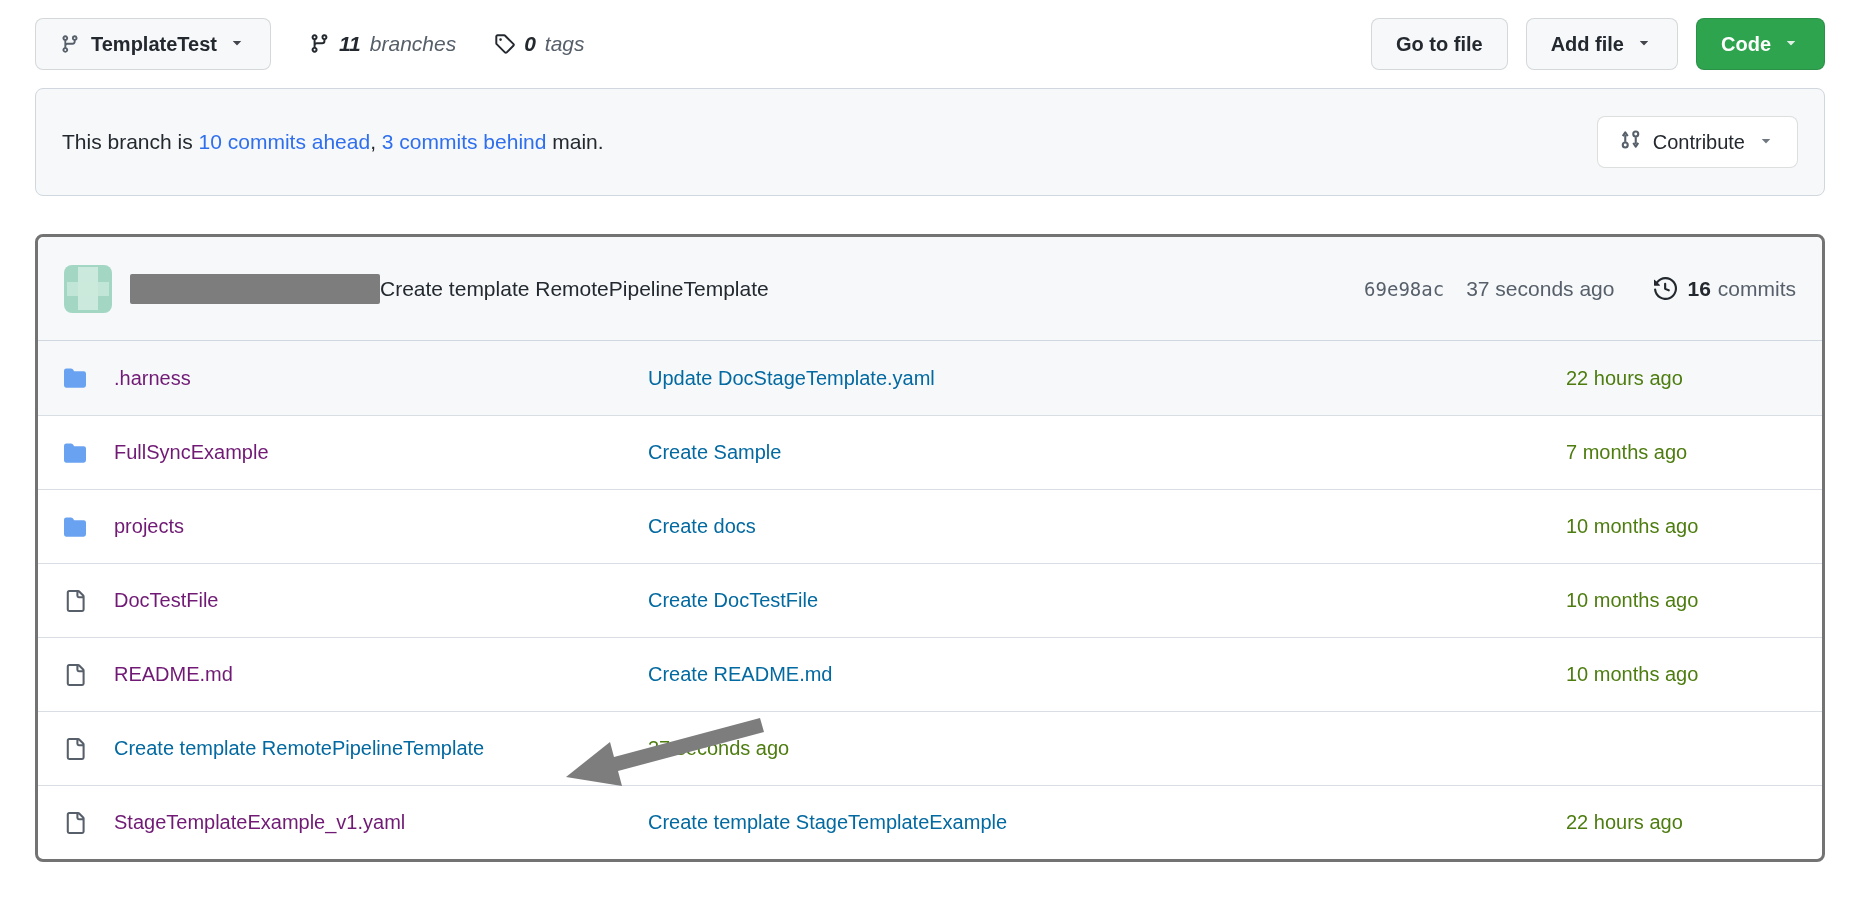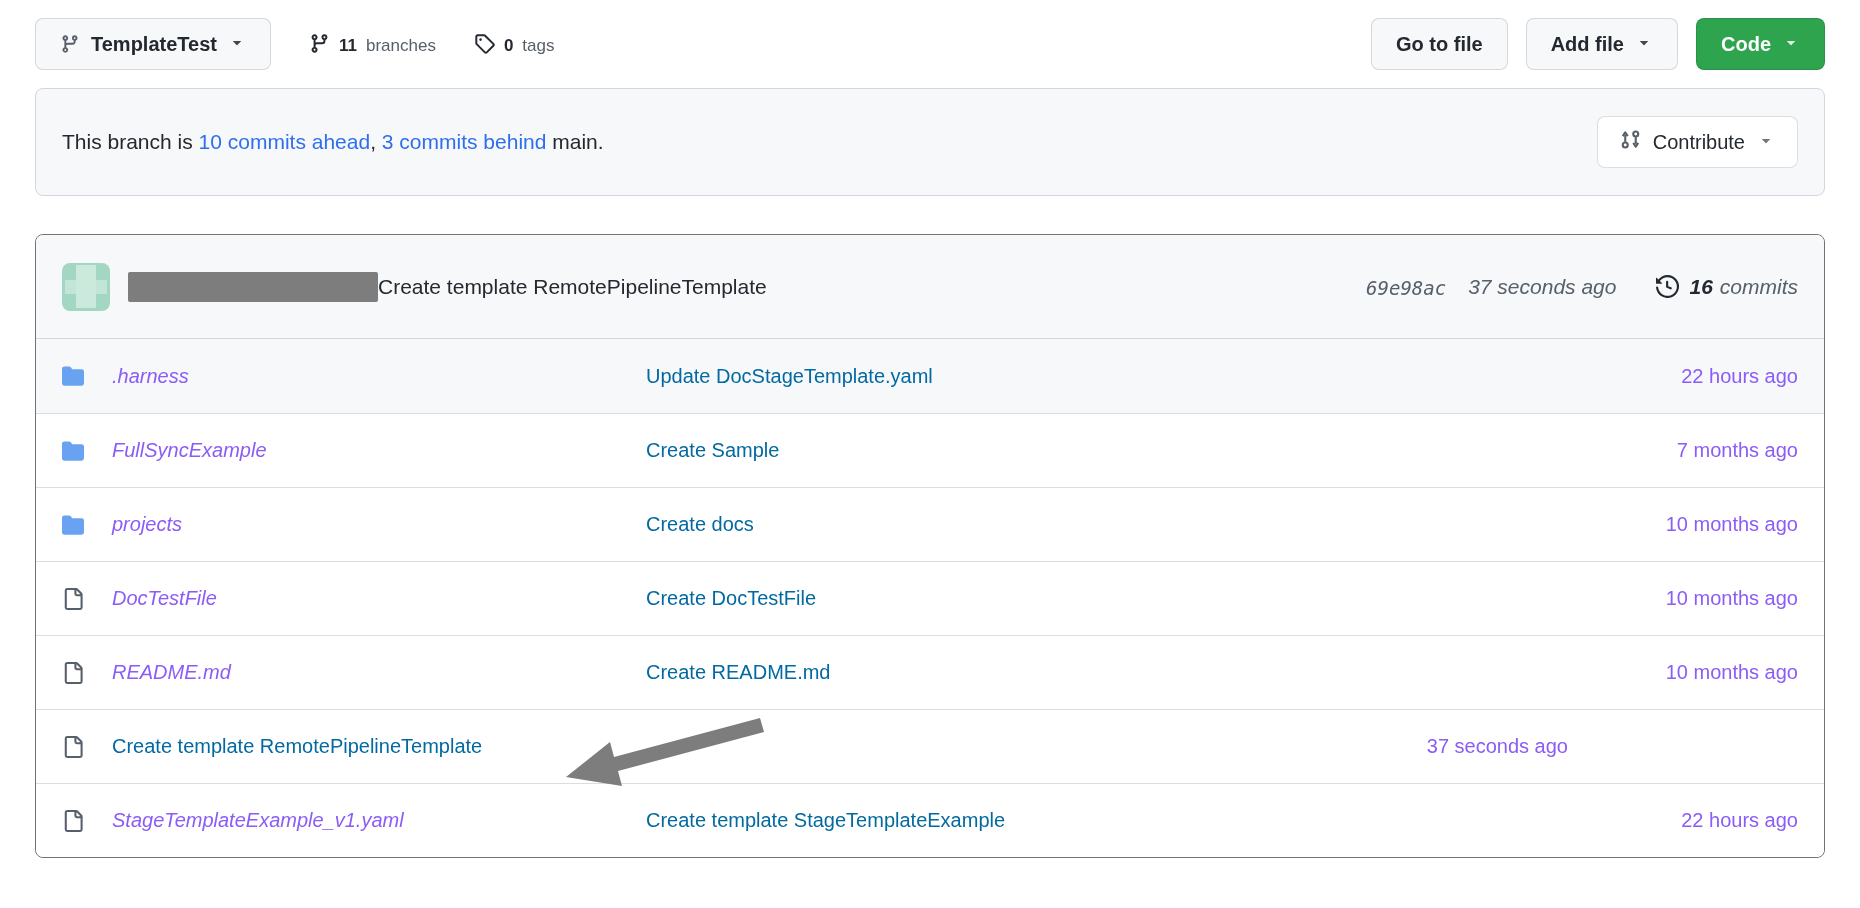--- a/index.html
+++ b/index.html
@@ -13,42 +13,42 @@
   
   .topbar { display:flex; align-items:center; margin-top:18px; height:52px; }
   .btn {
     display:inline-flex; align-items:center; gap:11px; height:52px;
     padding:12px 24px; background:#f6f8fa; border:1px solid rgba(27,31,36,.15);
     border-radius:8px; font-size:20px; font-weight:600; color:#24292f;
     cursor:pointer; white-space:nowrap;
   }
   .btn svg { flex:none; }
   .btn-primary { background:var(--c-code-button-bg,#2ea44f); color:#fff; border-color:rgba(27,31,36,.15); }
-  .counter-group { display:inline-flex; align-items:flex-end; gap:9px; margin-left:38px; font-size:17px; }
+  .counter-group { display:inline-flex; align-items:center; gap:9px; margin-left:38px; font-size:21px;font-style:italic; }
   .counter-group .num { font-weight:700; color:#24292f; }
   .counter-group .lbl { color:#57606a; }
   .topbar-spacer { flex:1; }
   .topbar .btn + .btn { margin-left:18px; }
   .caret { color:inherit; opacity:.85; }
 
   
   .banner {
     margin-top:18px; height:108px; background:#f6f8fa;
     border:1px solid #d0d7de; border-radius:8px;
     display:flex; align-items:center; padding:0 26px; font-size:21px;
   }
   .banner a { color:var(--c-link-blue,#2f6fed); text-decoration:none; cursor:pointer; }
   .banner .banner-spacer { flex:1; }
   .btn-contribute {
     background:#fff; font-weight:500; color:#24292f; gap:12px; padding:0 22px;
   }
   .btn-contribute svg { color:#57606a; }
 
   
-  .file-table { margin-top:38px; border:1px solid #737373; border-radius:8px; background:#fff; }
+  .file-table { margin-top:38px; border:3px solid #737373; border-radius:8px; background:#fff; }
   .commit-header {
     height:104px; background:#f6f8fa; border-bottom:1px solid #d0d7de;
     border-radius:8px 8px 0 0; display:flex; align-items:center; padding:0 26px;
   }
   .avatar {
     width:48px; height:48px; border-radius:8px; flex:none; position:relative;
     background:var(--c-avatar-mint,#a3d7c4); overflow:hidden; cursor:pointer;
   }
   .avatar::before { 
     content:""; position:absolute; left:30%; top:6%; width:40%; height:88%;
@@ -56,43 +56,43 @@
   }
   .avatar::after {
     content:""; position:absolute; left:6%; top:36%; width:88%; height:30%;
     background:var(--c-avatar-mint-light,#cbe9dc); opacity:.75;
   }
   .redaction {
     width:250px; height:30px; background:var(--c-redaction-gray,#7d7d7d);
     margin-left:18px; flex:none; border-radius:2px;
   }
   .commit-msg { font-size:21px; color:#24292f; cursor:pointer; }
-  .commit-meta { margin-left:auto; display:flex; align-items:flex-end; color:#57606a;font-style:italic; }
+  .commit-meta { margin-left:auto; display:flex; align-items:center; color:#57606a; }
   .commit-hash {
     font-family:"DejaVu Sans Mono","Liberation Mono",monospace;
     font-size:19px; color:#57606a; cursor:pointer;
   }
   .commit-time { margin-left:22px; font-size:21px; }
   .commits-link { display:flex; align-items:center; margin-left:40px; cursor:pointer; color:#24292f; }
   .commits-link svg { margin-right:10px; }
   .commits-count { font-weight:700; font-size:21px; color:#24292f; }
   .commits-label { font-size:21px; color:#57606a; margin-left:7px; }
 
   .file-row {
     height:74px; display:grid; grid-template-columns:50px 534px 1fr 230px;
     align-items:center; padding:0 26px; background:#fff;
   }
   .file-row + .file-row { border-top:1px solid #d8dee4; }
   .file-row.highlighted { background:#f6f8fa; }
   .file-row:last-child { border-radius:0 0 8px 8px; }
   .cell-icon { color:#57606a; display:flex; align-items:center; }
   .cell-icon.folder { color:var(--c-folder-blue,#6aa2f2); }
-  .cell-name a { color:#8b5cf6; text-decoration:none; cursor:pointer;font-style:italic; }
+  .cell-name a { color:#701a75; text-decoration:none; cursor:pointer; }
   .cell-msg  a { color:#0369a1; text-decoration:none; cursor:pointer; }
-  .cell-age  { color:#8b5cf6; text-align:right; }
+  .cell-age  { color:#4d7c0f; text-align:left; }
 
   
   .arrow-overlay { position:absolute; left:0; top:0; width:1860px; height:908px;
     pointer-events:none; z-index:6; }
 </style>
 </head>
 <body>
 
 <svg width="0" height="0" style="position:absolute">
   <defs>

